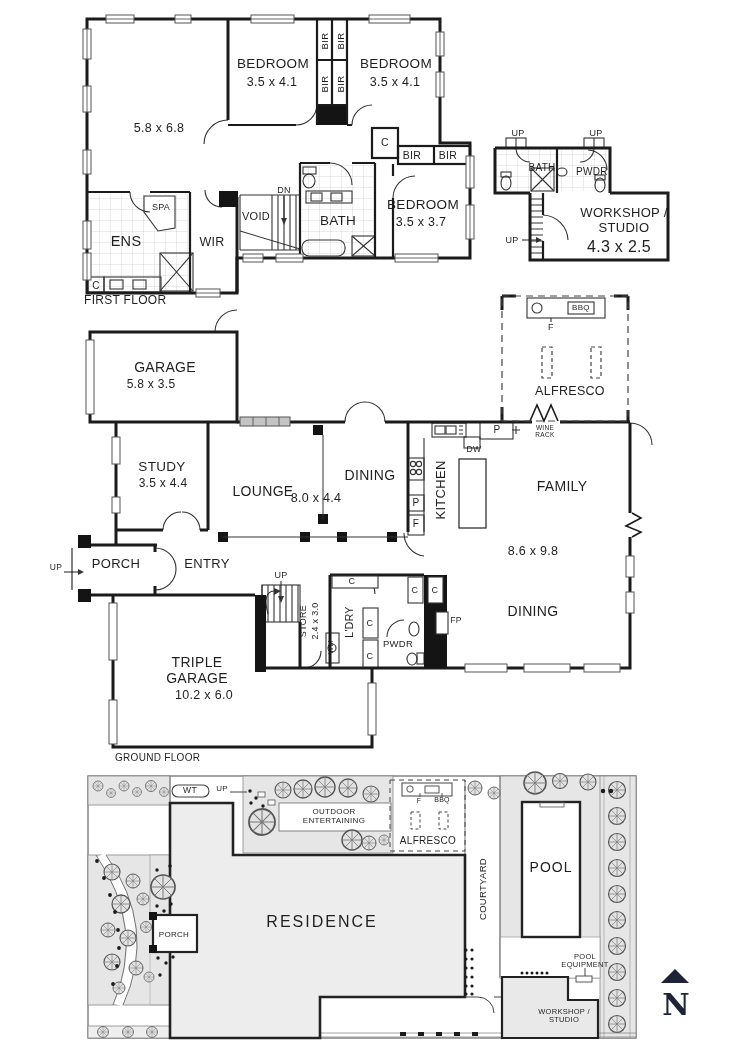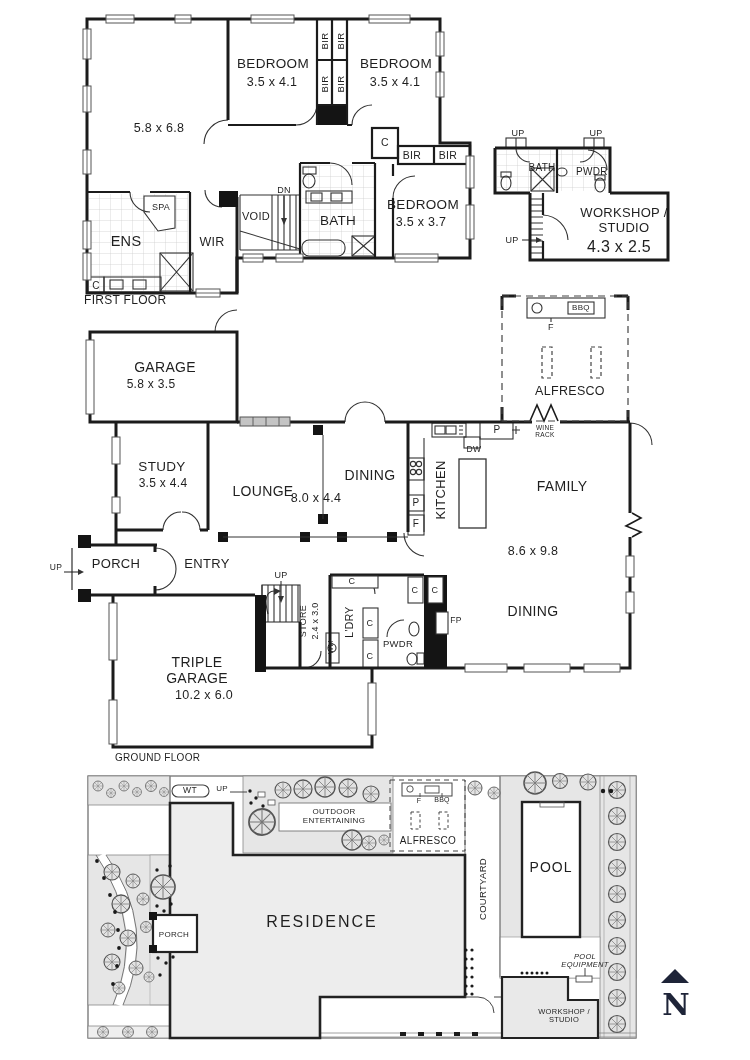--- a/index.html
+++ b/index.html
@@ -437,17 +437,17 @@
       <span class="lbl" style="left: 190px; top: 791px; font-size: 8.5px;">WT</span>
       <span class="lbl" style="left: 222px; top: 789px; font-size: 8px;">UP</span>
       <span class="lbl" style="left: 334px; top: 817px; font-size: 8px; width: 92px;">OUTDOOR ENTERTAINING</span>
       <span class="lbl" style="left: 428px; top: 841px; font-size: 10px;">ALFRESCO</span>
       <span class="lbl" style="left: 419px; top: 801px; font-size: 7px;">F</span>
       <span class="lbl" style="left: 442px; top: 800px; font-size: 7px;">BBQ</span>
       <span class="lbl" style="left: 322px; top: 922px; font-size: 16px; letter-spacing: 2px;">RESIDENCE</span>
       <span class="lbl" style="left: 174px; top: 935px; font-size: 8px;">PORCH</span>
       <span class="lbl rot" style="left: 483px; top: 889px; font-size: 9.5px;">COURTYARD</span>
       <span class="lbl" style="left: 551px; top: 868px; font-size: 14px; letter-spacing: 1px;">POOL</span>
-      <span class="lbl" style="left: 585px; top: 961px; font-size: 7.5px; width: 64px; font-style: italic;">POOL EQUIPMENT</span>
+      <span class="lbl" style="left: 585px; top: 961px; font-size: 7.5px; width: 64px;">POOL EQUIPMENT</span>
       <span class="lbl" style="left: 564px; top: 1016px; font-size: 7.5px; width: 72px;">WORKSHOP / STUDIO</span>
       <span class="lbl serif" style="left: 676px; top: 1005px; font-size: 30px; font-weight: bold; color: rgb(30, 36, 56);">N</span>
     </div>
 </div>
 
 </body></html>

